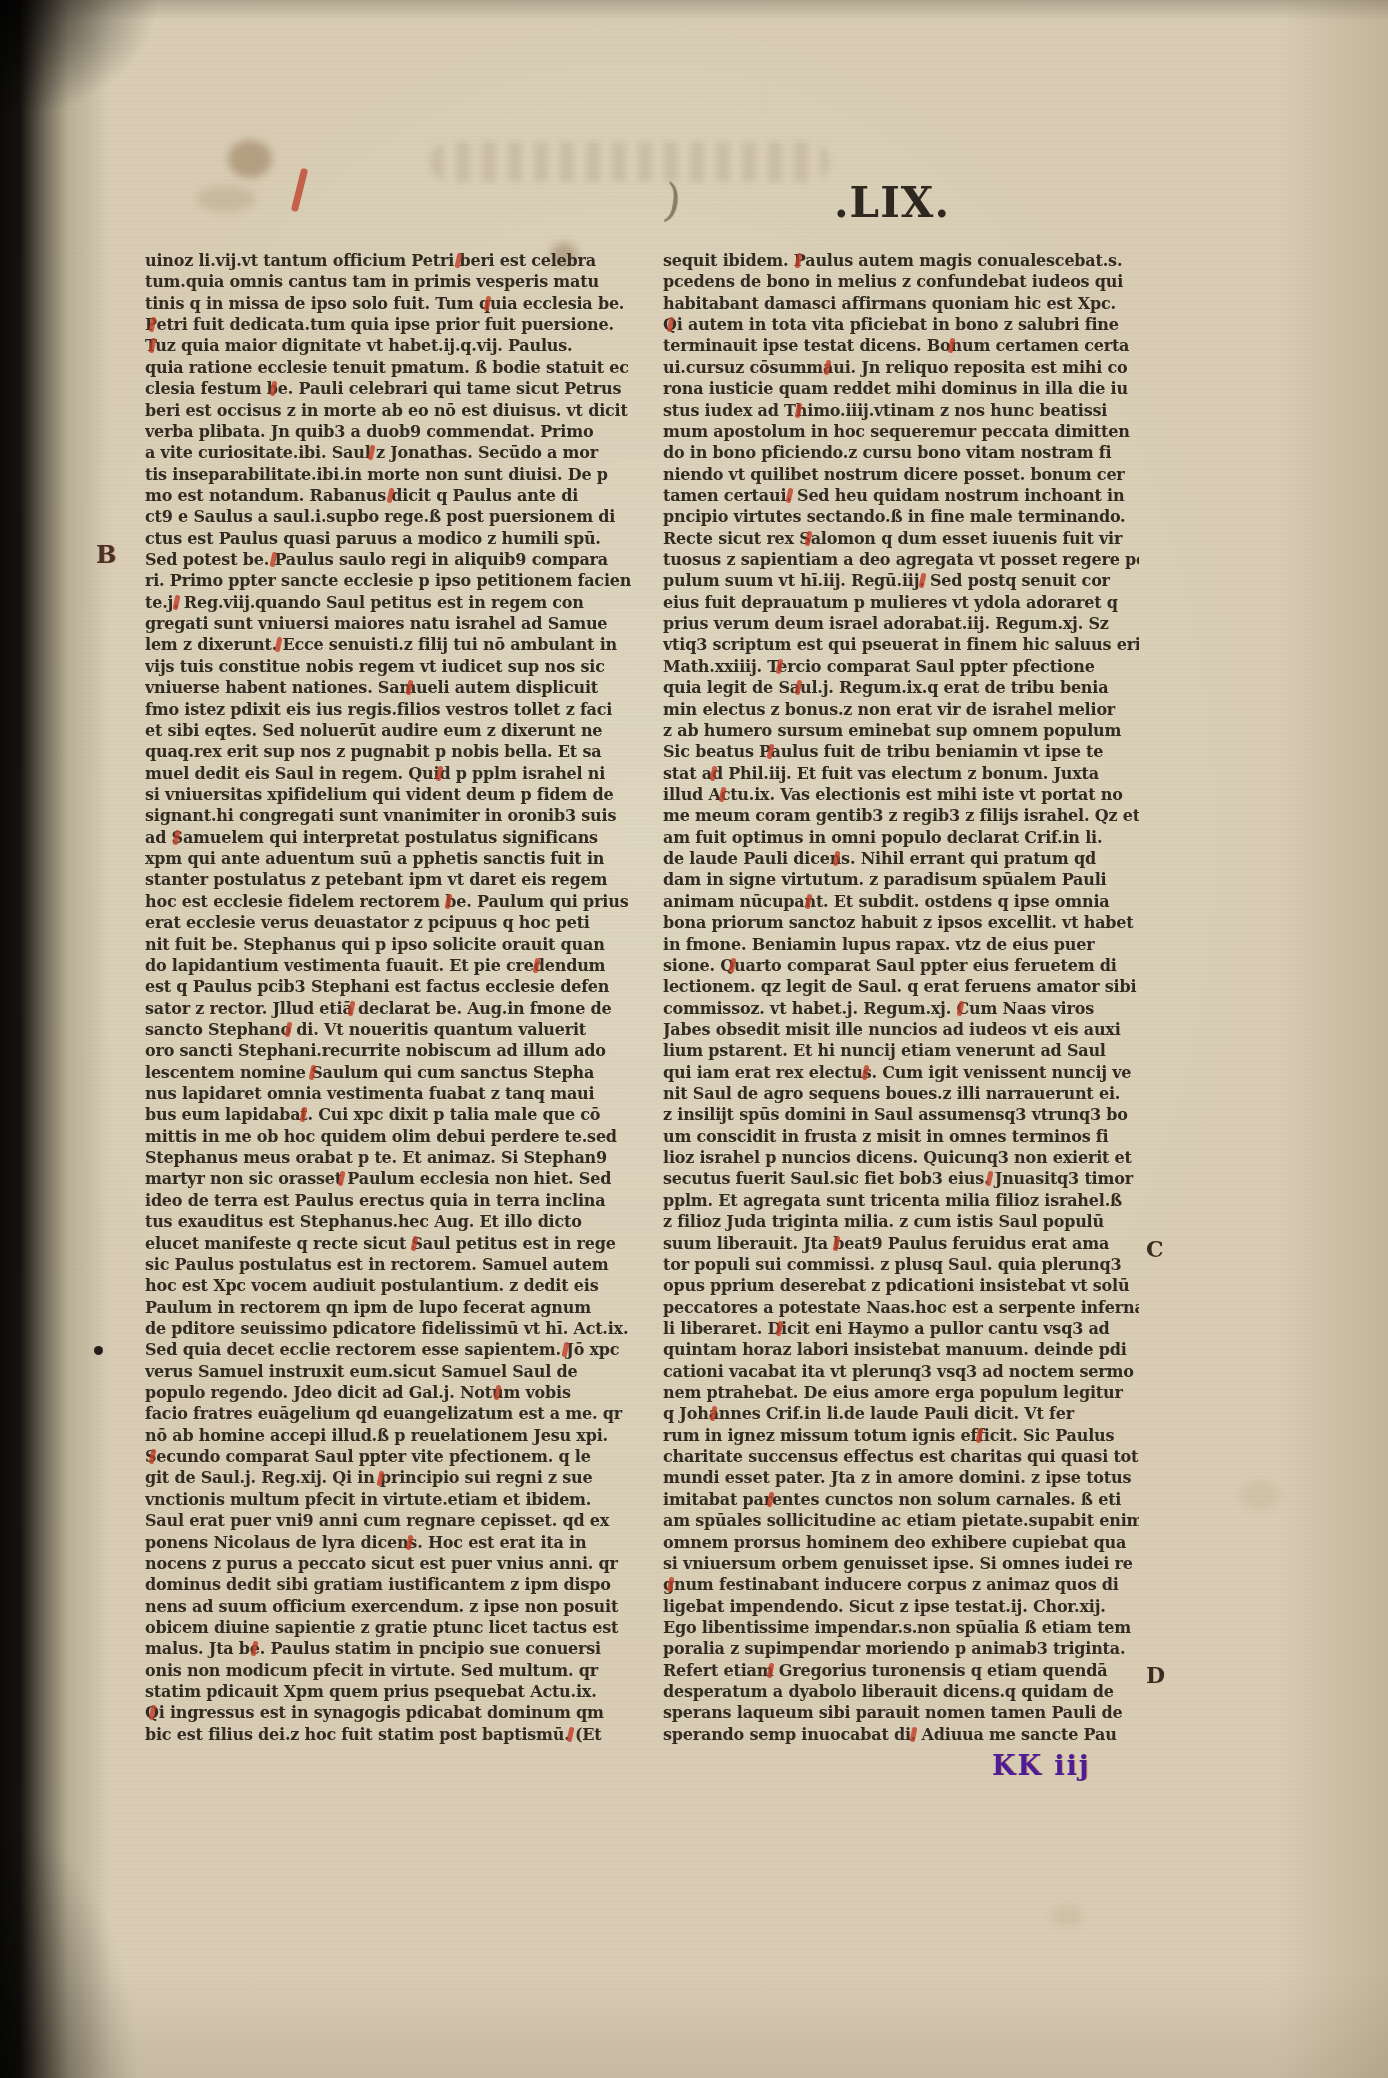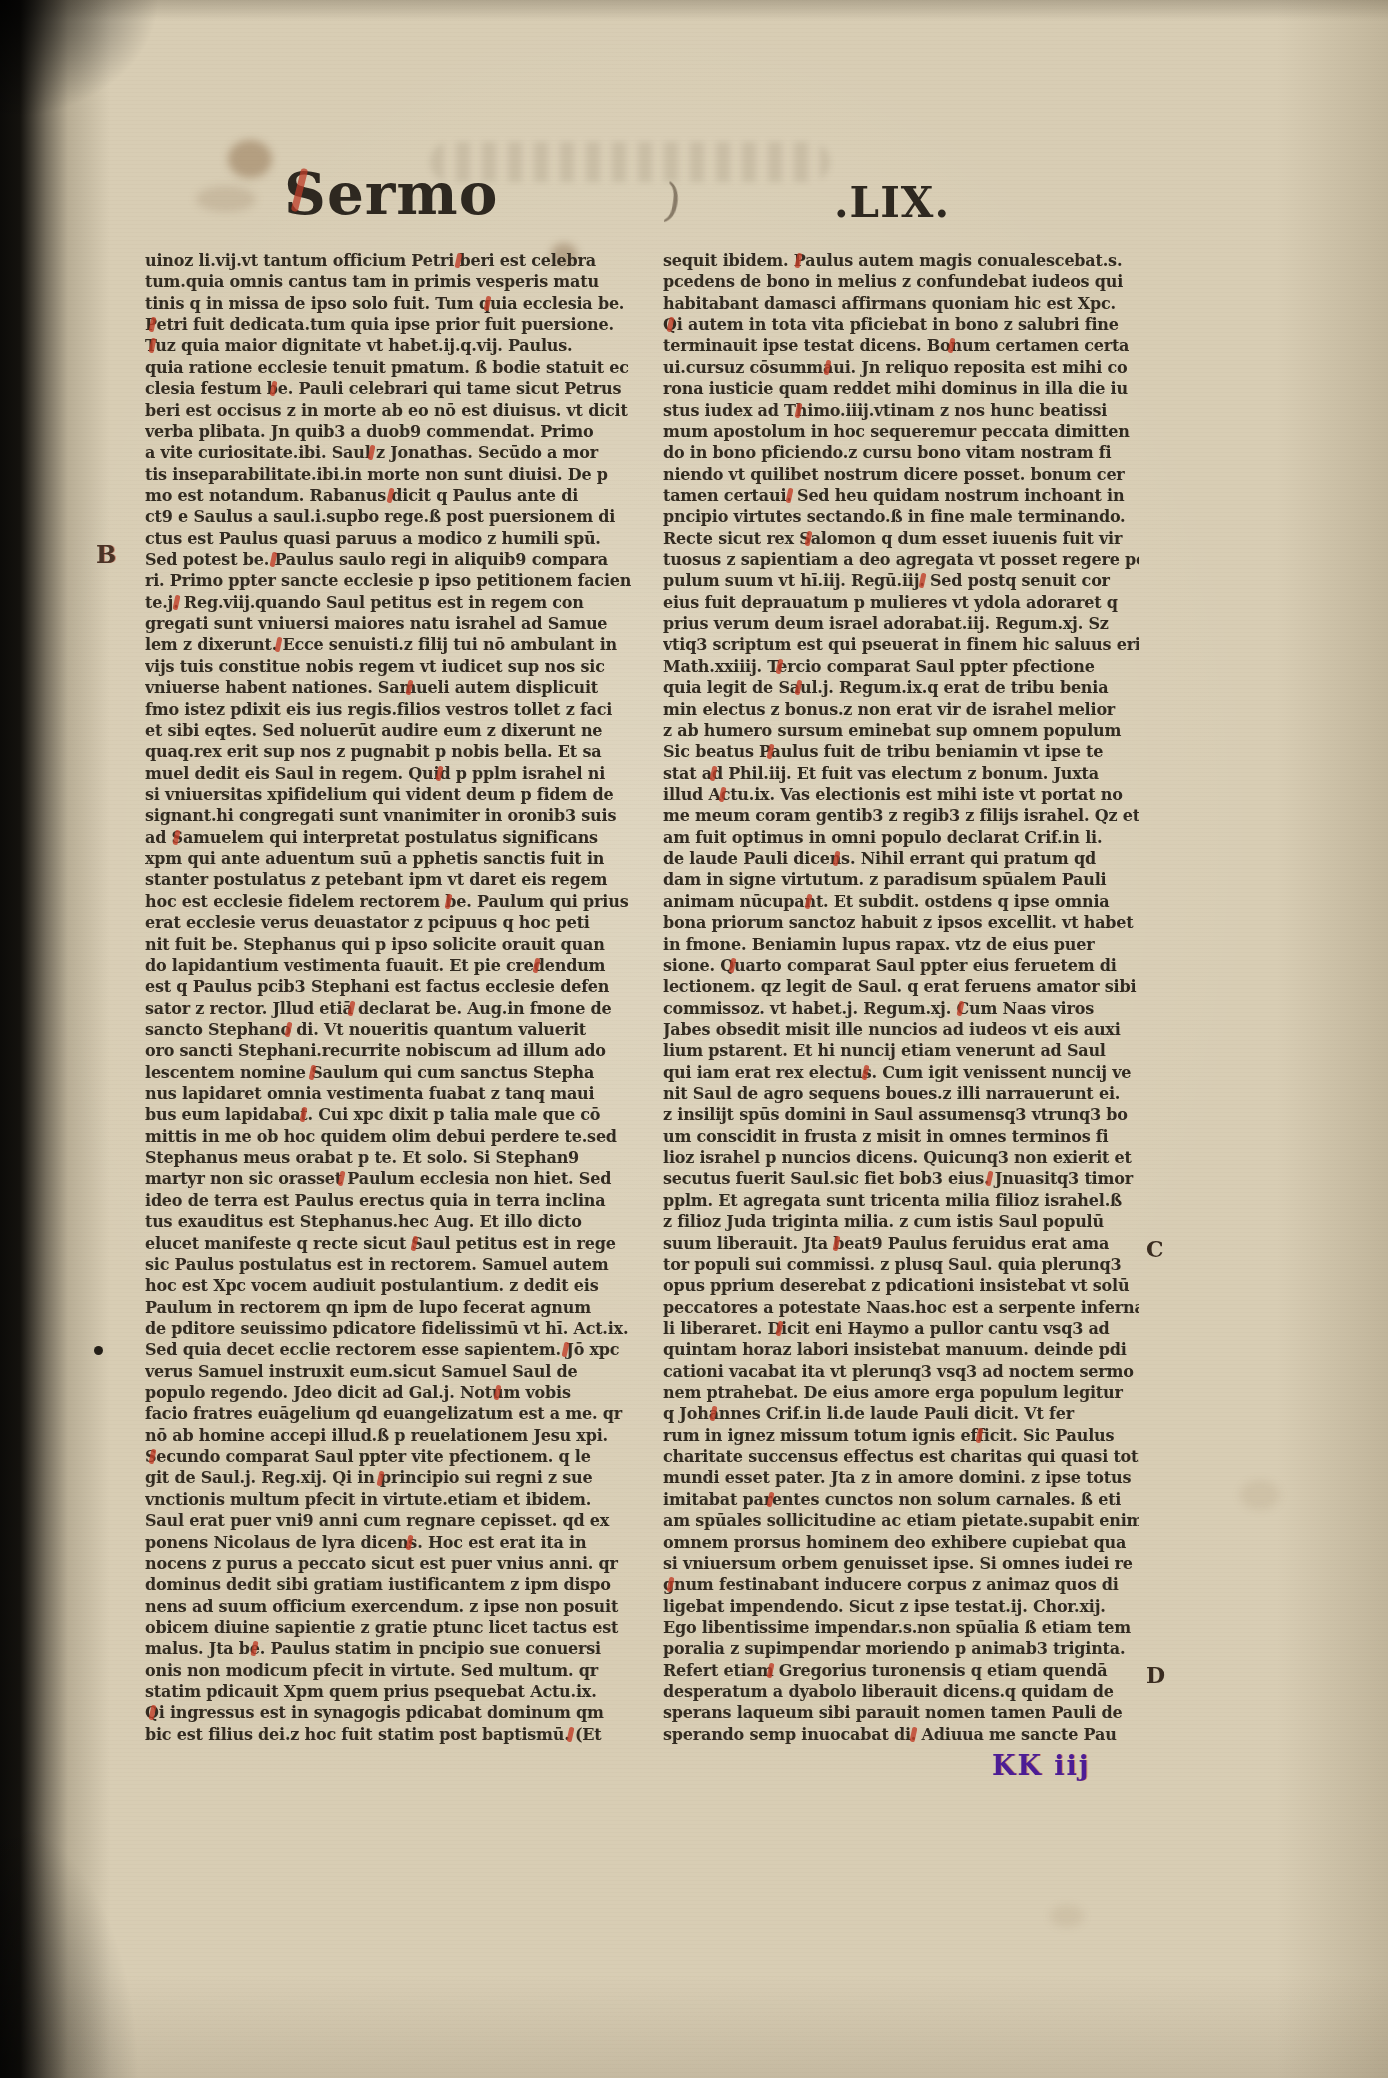--- a/index.html
+++ b/index.html
@@ -76,21 +76,20 @@
   <div class="gutter"></div>
 
   <div class="stain s1"></div>
   <div class="stain s2"></div>
   <div class="stain s3"></div>
   <div class="stain s4"></div>
   <div class="stain s5"></div>
   <div class="ghostband"></div>
   <div class="ghostparen">)</div>
 
-  <div class="running-title rt-left">Sermo</div>
   <div class="rt-rubric"></div>
   <div class="running-title rt-right">.LIX.</div>
 
   <div class="col" id="col-left">
       <div class="ln">uinoz li.vij.vt tantum officium Petri beri est celebra</div>
       <div class="ln">tum.quia omnis cantus tam in primis vesperis matu</div>
       <div class="ln">tinis q in missa de ipso solo fuit. Tum quia ecclesia be.</div>
       <div class="ln">Petri fuit dedicata.tum quia ipse prior fuit puersione.</div>
       <div class="ln">Tuz quia maior dignitate vt habet.ij.q.vij. Paulus.</div>
       <div class="ln">quia ratione ecclesie tenuit pmatum. ß bodie statuit ec</div>
@@ -123,21 +122,21 @@
       <div class="ln">nit fuit be. Stephanus qui p ipso solicite orauit quan</div>
       <div class="ln">do lapidantium vestimenta fuauit. Et pie credendum</div>
       <div class="ln">est q Paulus pcib3 Stephani est factus ecclesie defen</div>
       <div class="ln">sator z rector. Jllud etiā declarat be. Aug.in fmone de</div>
       <div class="ln">sancto Stephano di. Vt noueritis quantum valuerit</div>
       <div class="ln">oro sancti Stephani.recurrite nobiscum ad illum ado</div>
       <div class="ln">lescentem nomine Saulum qui cum sanctus Stepha</div>
       <div class="ln">nus lapidaret omnia vestimenta fuabat z tanq maui</div>
       <div class="ln">bus eum lapidabat. Cui xpc dixit p talia male que cō</div>
       <div class="ln">mittis in me ob hoc quidem olim debui perdere te.sed</div>
-      <div class="ln">Stephanus meus orabat p te. Et solo. Si Stephan9</div>
+      <div class="ln">Stephanus meus orabat p te. Et animaz. Si Stephan9</div>
       <div class="ln">martyr non sic orasset Paulum ecclesia non hiet. Sed</div>
       <div class="ln">ideo de terra est Paulus erectus quia in terra inclina</div>
       <div class="ln">tus exauditus est Stephanus.hec Aug. Et illo dicto</div>
       <div class="ln">elucet manifeste q recte sicut Saul petitus est in rege</div>
       <div class="ln">sic Paulus postulatus est in rectorem. Samuel autem</div>
       <div class="ln">hoc est Xpc vocem audiuit postulantium. z dedit eis</div>
       <div class="ln">Paulum in rectorem qn ipm de lupo fecerat agnum</div>
       <div class="ln">de pditore seuissimo pdicatore fidelissimū vt hī. Act.ix.</div>
       <div class="ln">Sed quia decet ecclie rectorem esse sapientem. Jō xpc</div>
       <div class="ln">verus Samuel instruxit eum.sicut Samuel Saul de</div>

